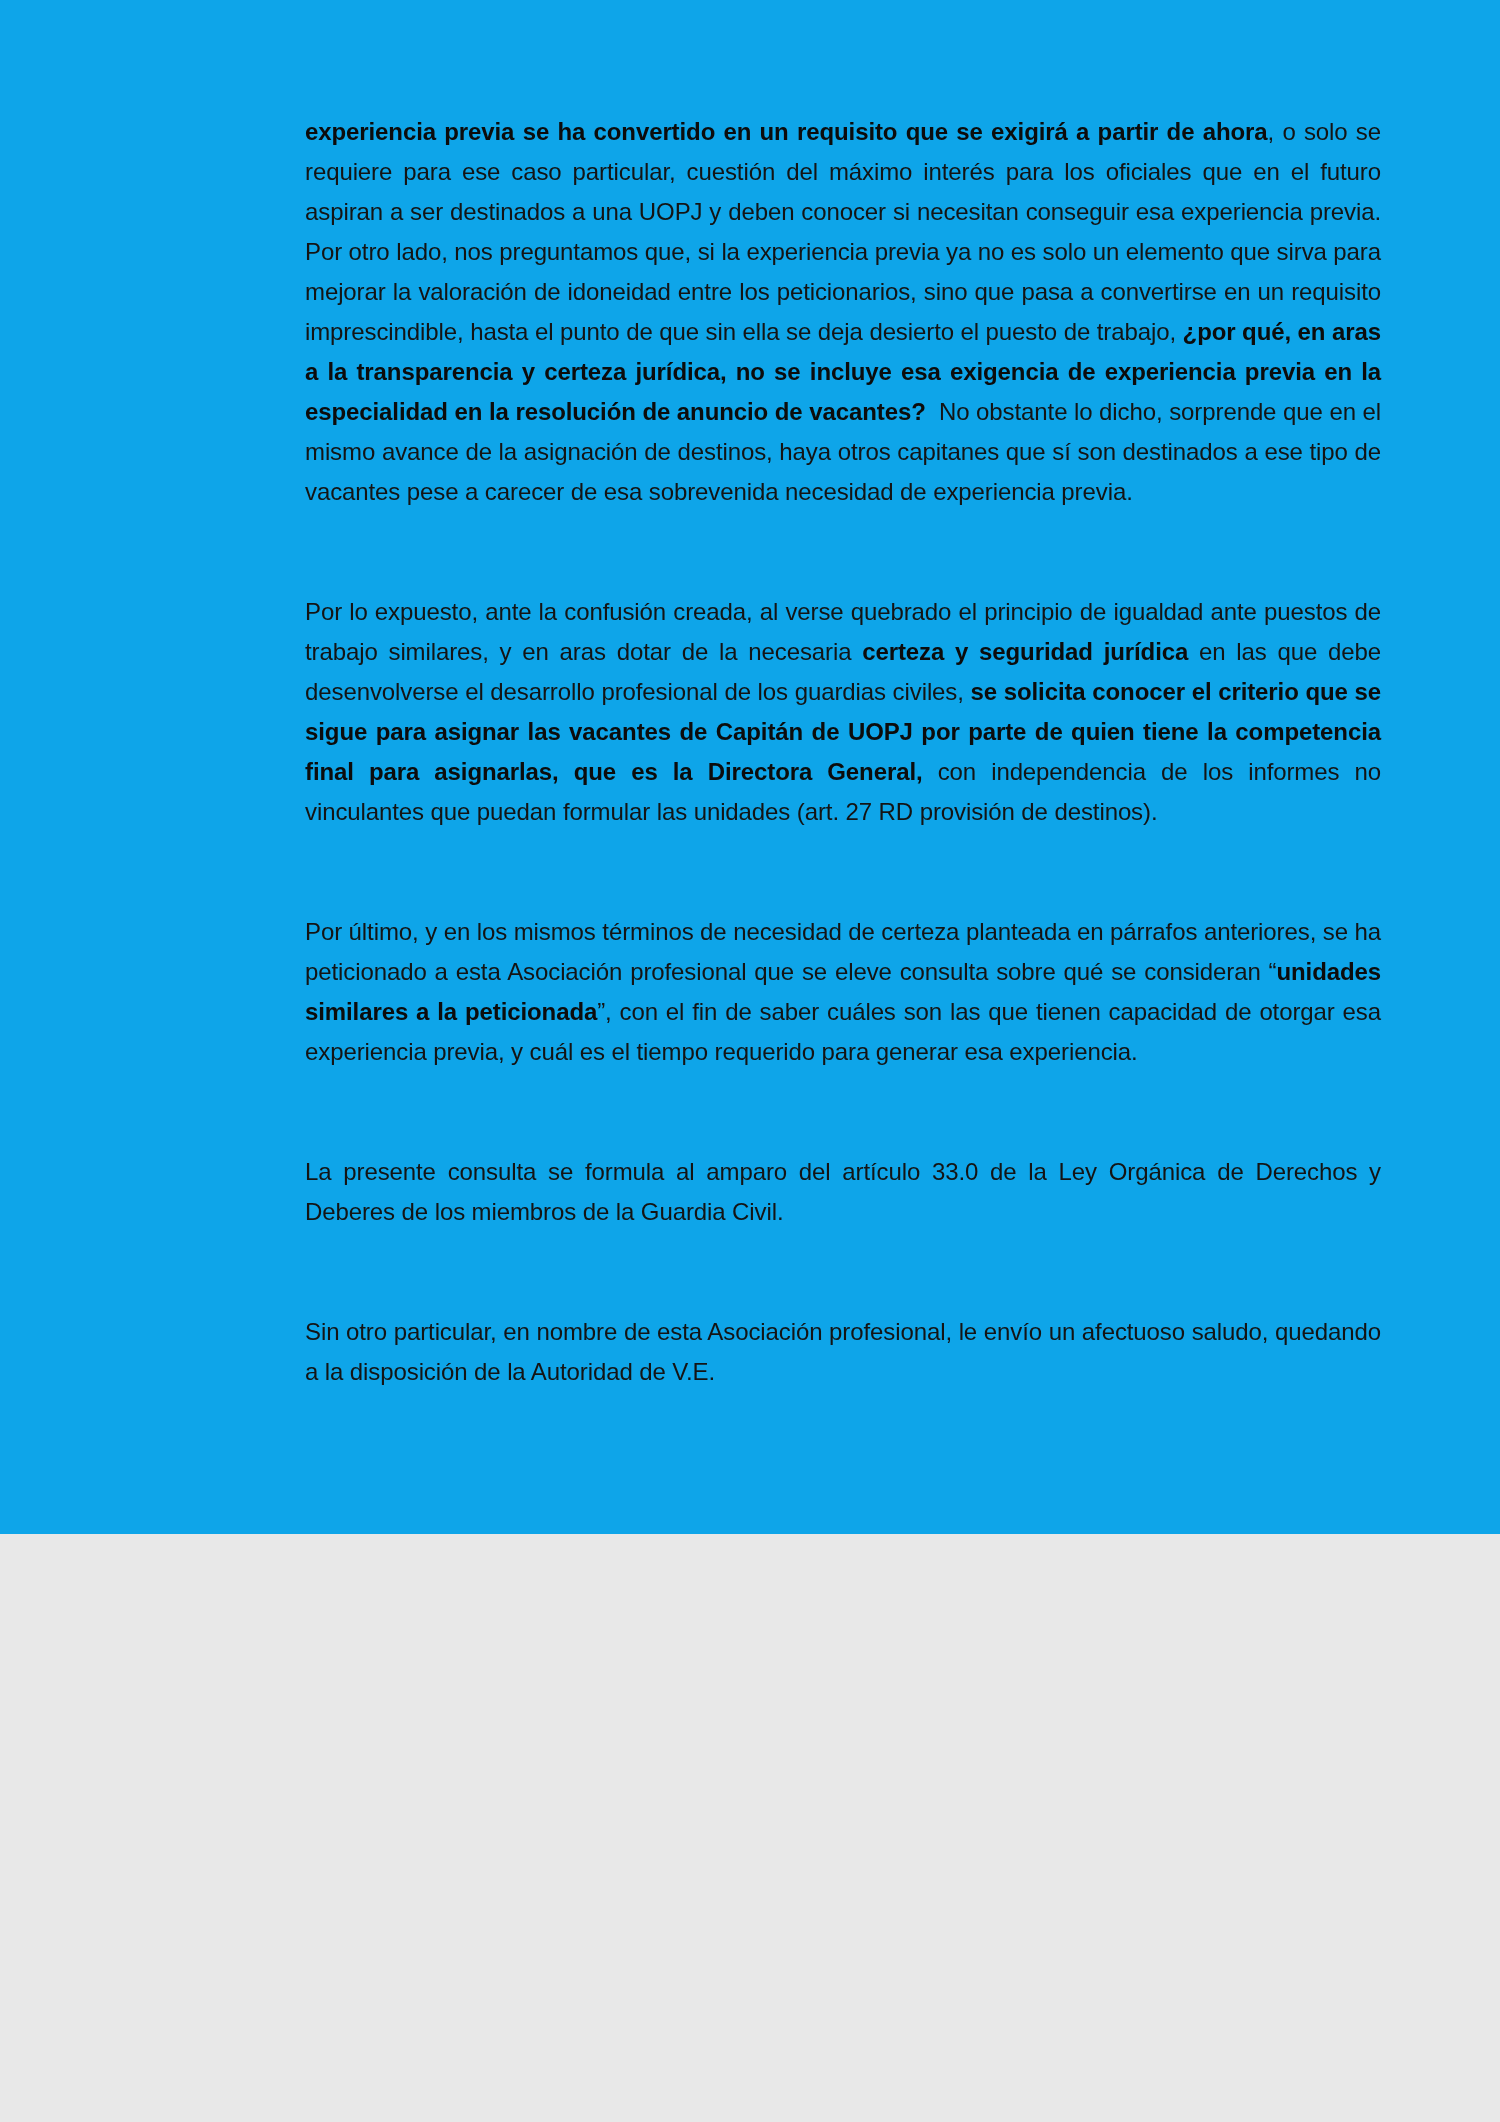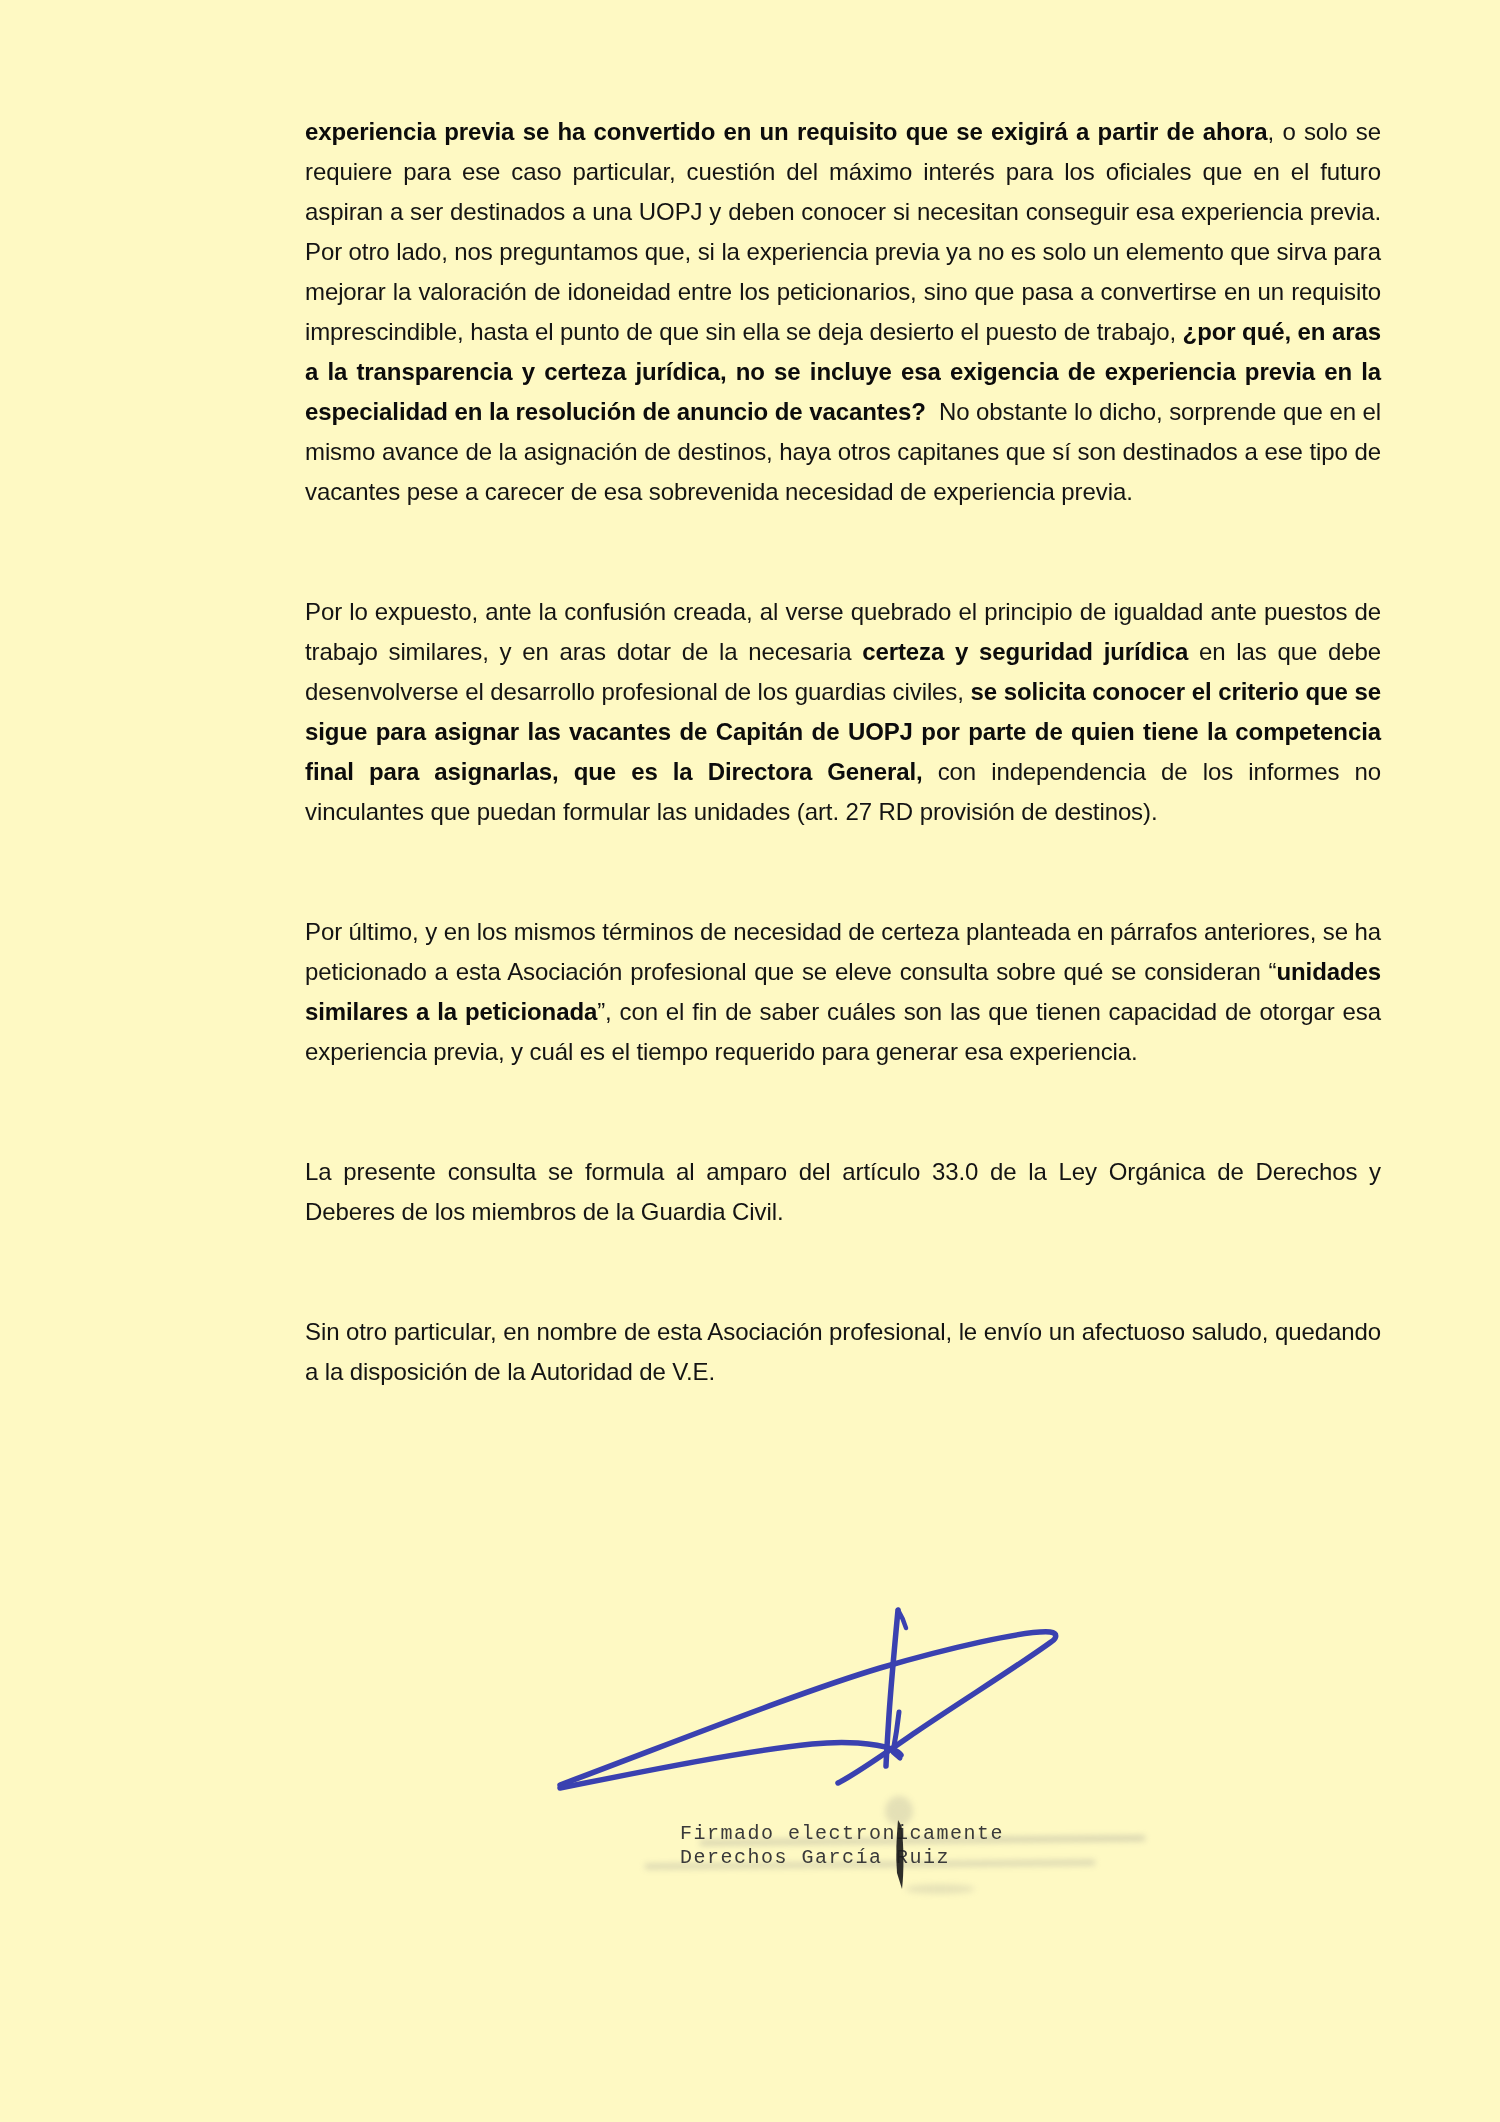--- a/index.html
+++ b/index.html
@@ -1,19 +1,19 @@
 <!DOCTYPE html>
 <html><head>
 <meta charset="utf-8">
 <style>
   html,body { margin:0; padding:0; background:#e8e8e8; }
   .page {
     position:relative;
-    width:1500px; height:2122px;
-    background:#fef9c3;
+    width:1500px; height:1534px;
+    background:#0ea5e9;
     overflow:hidden;
     font-family:"Liberation Sans", sans-serif;
     color:#111111;
   }
   .doc {
     position:absolute;
     left:305px; top:112px;
     width:1076px;
   }
   .doc p {

